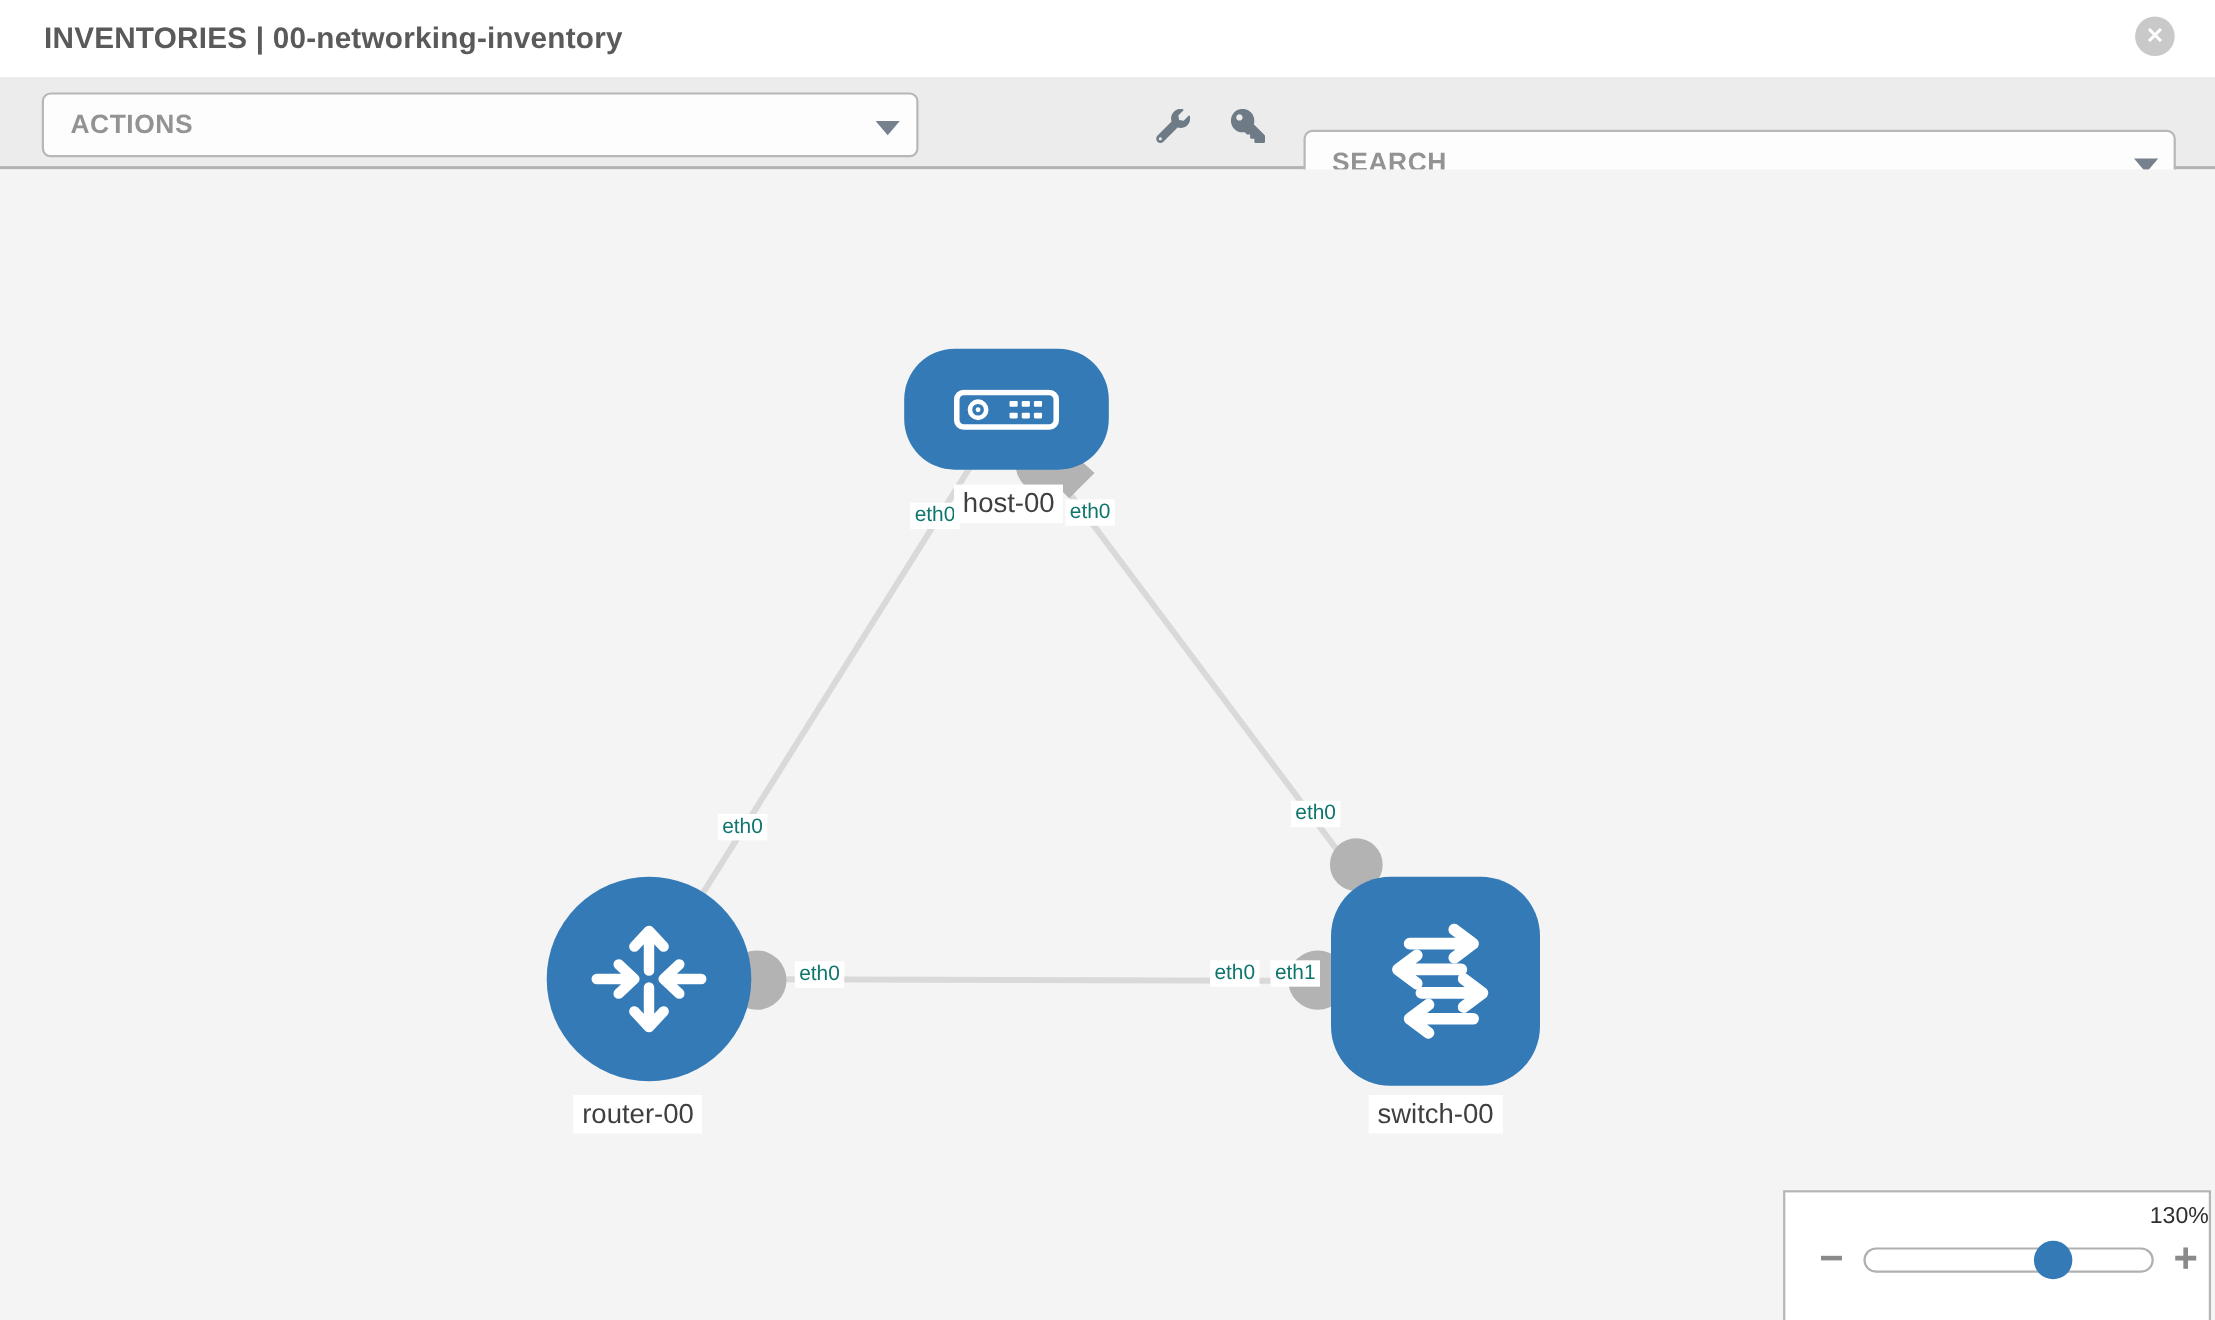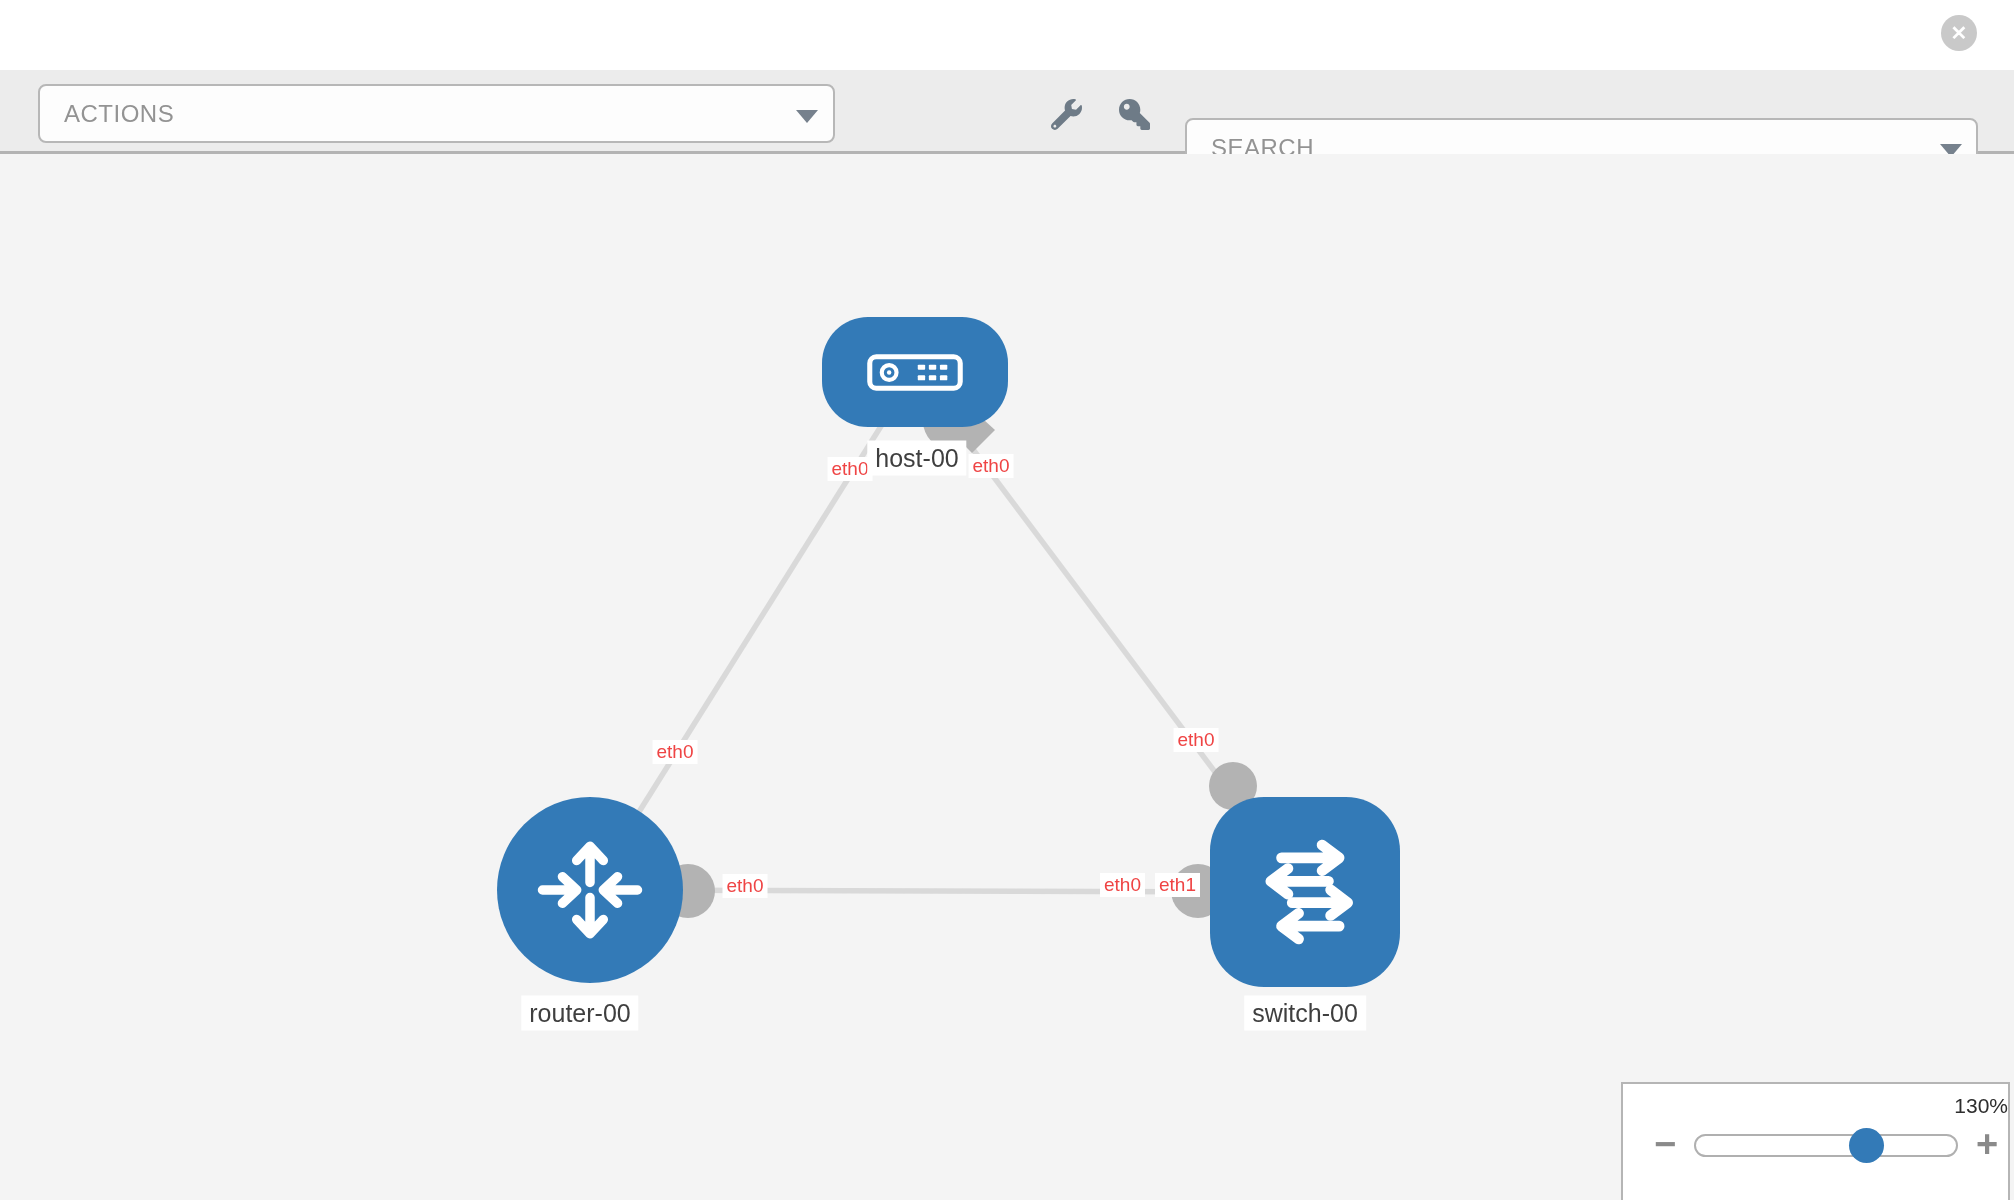--- a/index.html
+++ b/index.html
@@ -11,21 +11,21 @@
   .page-title { position: absolute; left: 40px; top: 20px; font-size: 27px; font-weight: bold;
     color: #5a5a5a; letter-spacing: 0.2px; }
   .close-btn { position: absolute; left: 1941px; top: 15px; width: 36px; height: 36px;
     border-radius: 50%; background: #c9c9c9; color: #fff; font-size: 20px; font-weight: bold;
     text-align: center; line-height: 36px; cursor: pointer; }
 
   
   .toolbar { position: absolute; left: 0; top: 70px; width: 2014px; height: 84px;
     background: #ececec; border-bottom: 3px solid #b3b3b3; }
   .dropdown { position: absolute; top: 14px; height: 59px; background: #fdfdfd;
-    border: 2px solid #b7b7b7; border-radius: 8px; }
+    border: 2px solid #b7b7b7; border-radius: 8px; font-weight: bold; }
   .dropdown .dd-label { position: absolute; left: 24px; top: 14px; font-size: 24px;
     color: #939393; letter-spacing: 0.5px; }
   .chevron-down { position: absolute; width: 0; height: 0; top: 24px;
     border-left: 11px solid transparent; border-right: 11px solid transparent;
     border-top: 13px solid #76818d; }
   #actions-dd { left: 38px; width: 797px; }
   #actions-dd .chevron-down { left: 756px; }
   #search-dd { left: 1185px; width: 793px; margin-top: 34px; }
   #search-dd .chevron-down { left: 753px; }
   .tool-btn { position: absolute; top: 22px; width: 44px; height: 44px; cursor: pointer;
@@ -46,21 +46,21 @@
   #node-router { left: 497px; top: 643px; width: 186px; height: 186px; border-radius: 50%; }
   #node-switch { left: 1210px; top: 643px; width: 190px; height: 190px; border-radius: 54px; }
 
   .node-label { position: absolute; z-index: 4; transform: translate(-50%, -50%);
     background: #fff; color: #3f3f3f; font-size: 25px; padding: 3px 8px; white-space: nowrap; }
   #label-host { left: 917px; top: 304px; }
   #label-router { left: 580px; top: 859px; }
   #label-switch { left: 1305px; top: 859px; }
 
   .if-label { position: absolute; z-index: 3; transform: translate(-50%, -50%);
-    background: #fff; color: #ef4444; font-size: 19px; padding: 1px 4px; white-space: nowrap; }
+    background: #fff; color: #0f766e; font-size: 19px; padding: 1px 4px; white-space: nowrap; }
   #if-host-left  { left: 850px;  top: 315px; }
   #if-host-right { left: 991px;  top: 312px; }
   #if-router-top { left: 675px;  top: 598px; }
   #if-switch-top { left: 1196px; top: 586px; }
   #if-router-right { left: 745px; top: 732px; }
   .if-overlap { transform: none; }
   #if-switch-left-under { left: 1100px; top: 719px; z-index: 3; }
   #if-switch-left-over  { left: 1119px; top: 719px; z-index: 4; margin-left: 36px; }
 
   
@@ -75,20 +75,21 @@
   .zoom-plus { left: 349px; }
   .zoom-track { position: absolute; left: 71px; top: 50px; width: 264px; height: 23px;
     background: #fff; border: 2px solid #b0b0b0; border-radius: 12px; cursor: pointer; }
   .zoom-knob { position: absolute; left: 153px; top: -8px; width: 35px; height: 35px;
     border-radius: 50%; background: #337ab7; cursor: grab; }
 </style>
 </head>
 <body>
 
 <div class="header">
+  <div class="page-title">INVENTORIES | 00-networking-inventory</div>
   <div class="close-btn">
     <span>✕</span>
   </div>
 </div>
 
 <div class="toolbar">
   <div class="dropdown" id="actions-dd">
     <span class="dd-label">ACTIONS</span>
     <span class="chevron-down"></span>
   </div>

